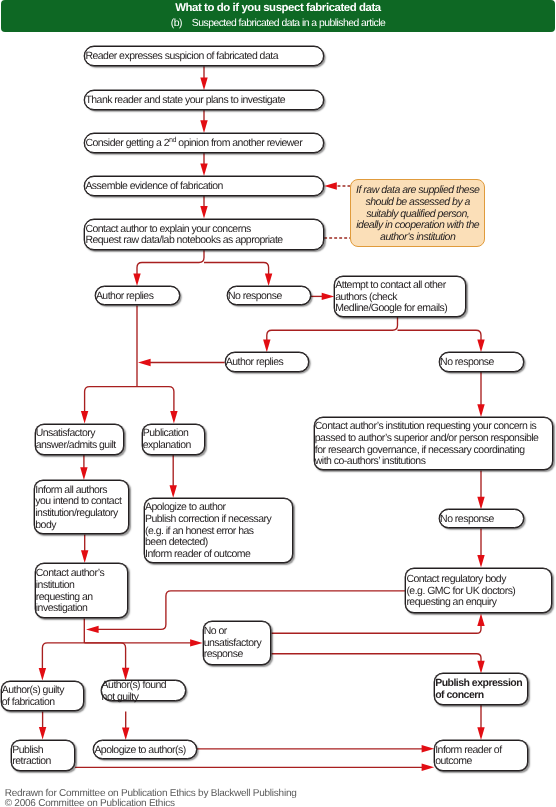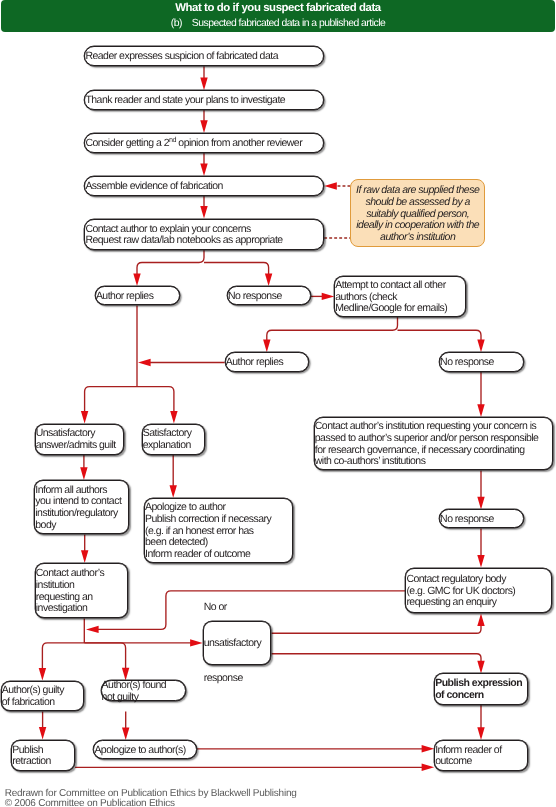--- a/index.html
+++ b/index.html
@@ -198,21 +198,21 @@
       <div>Author replies</div>
     </div>
     <div class="box" style="left: 439.1px; top: 352.2px; width: 84.9px; height: 19.8px; border-radius: 9.9px;">
       <div>No response</div>
     </div>
     <div class="box" style="left: 34.7px; top: 423.6px; width: 89px; height: 31px; border-radius: 9px;">
       <div>Unsatisfactory</div>
       <div>answer/admits guilt</div>
     </div>
     <div class="box" style="left: 141.8px; top: 423.6px; width: 63.4px; height: 31px; border-radius: 9px;">
-      <div>Satisfactory</div>
+      <div>Publication</div>
       <div>explanation</div>
     </div>
     <div class="box" style="left: 313.8px; top: 416.9px; width: 238.9px; height: 53.5px; border-radius: 9px;">
       <div>Contact author’s institution requesting your concern is</div>
       <div>passed to author’s superior and/or person responsible</div>
       <div>for research governance, if necessary coordinating</div>
       <div>with co-authors’ institutions</div>
     </div>
     <div class="box" style="left: 34.3px; top: 479.9px; width: 94.6px; height: 54.5px; border-radius: 9px;">
       <div>Inform all authors</div>
@@ -234,21 +234,21 @@
       <div>Contact author’s</div>
       <div>institution</div>
       <div>requesting an</div>
       <div>investigation</div>
     </div>
     <div class="box" style="left: 405.4px; top: 567.6px; width: 147.1px; height: 45.9px; border-radius: 9px;">
       <div>Contact regulatory body</div>
       <div>(e.g. GMC for UK doctors)</div>
       <div>requesting an enquiry</div>
     </div>
-    <div class="box" style="left: 202.7px; top: 620.6px; width: 68.8px; height: 44.2px; border-radius: 9px; gap: 24px;">
+    <div class="box" style="left: 202.7px; top: 620.6px; width: 68.8px; height: 44.2px; border-radius: 9px;">
       <div>No or</div>
       <div>unsatisfactory</div>
       <div>response</div>
     </div>
     <div class="box" style="left: 0.7px; top: 680.6px; width: 83.8px; height: 30.9px; border-radius: 9px;">
       <div>Author(s) guilty</div>
       <div>of fabrication</div>
     </div>
     <div class="box" style="left: 93.6px; top: 680.4px; width: 85.3px; height: 21px; border-radius: 13px; margin-left: 7px;">
       <div>Author(s) found</div>

